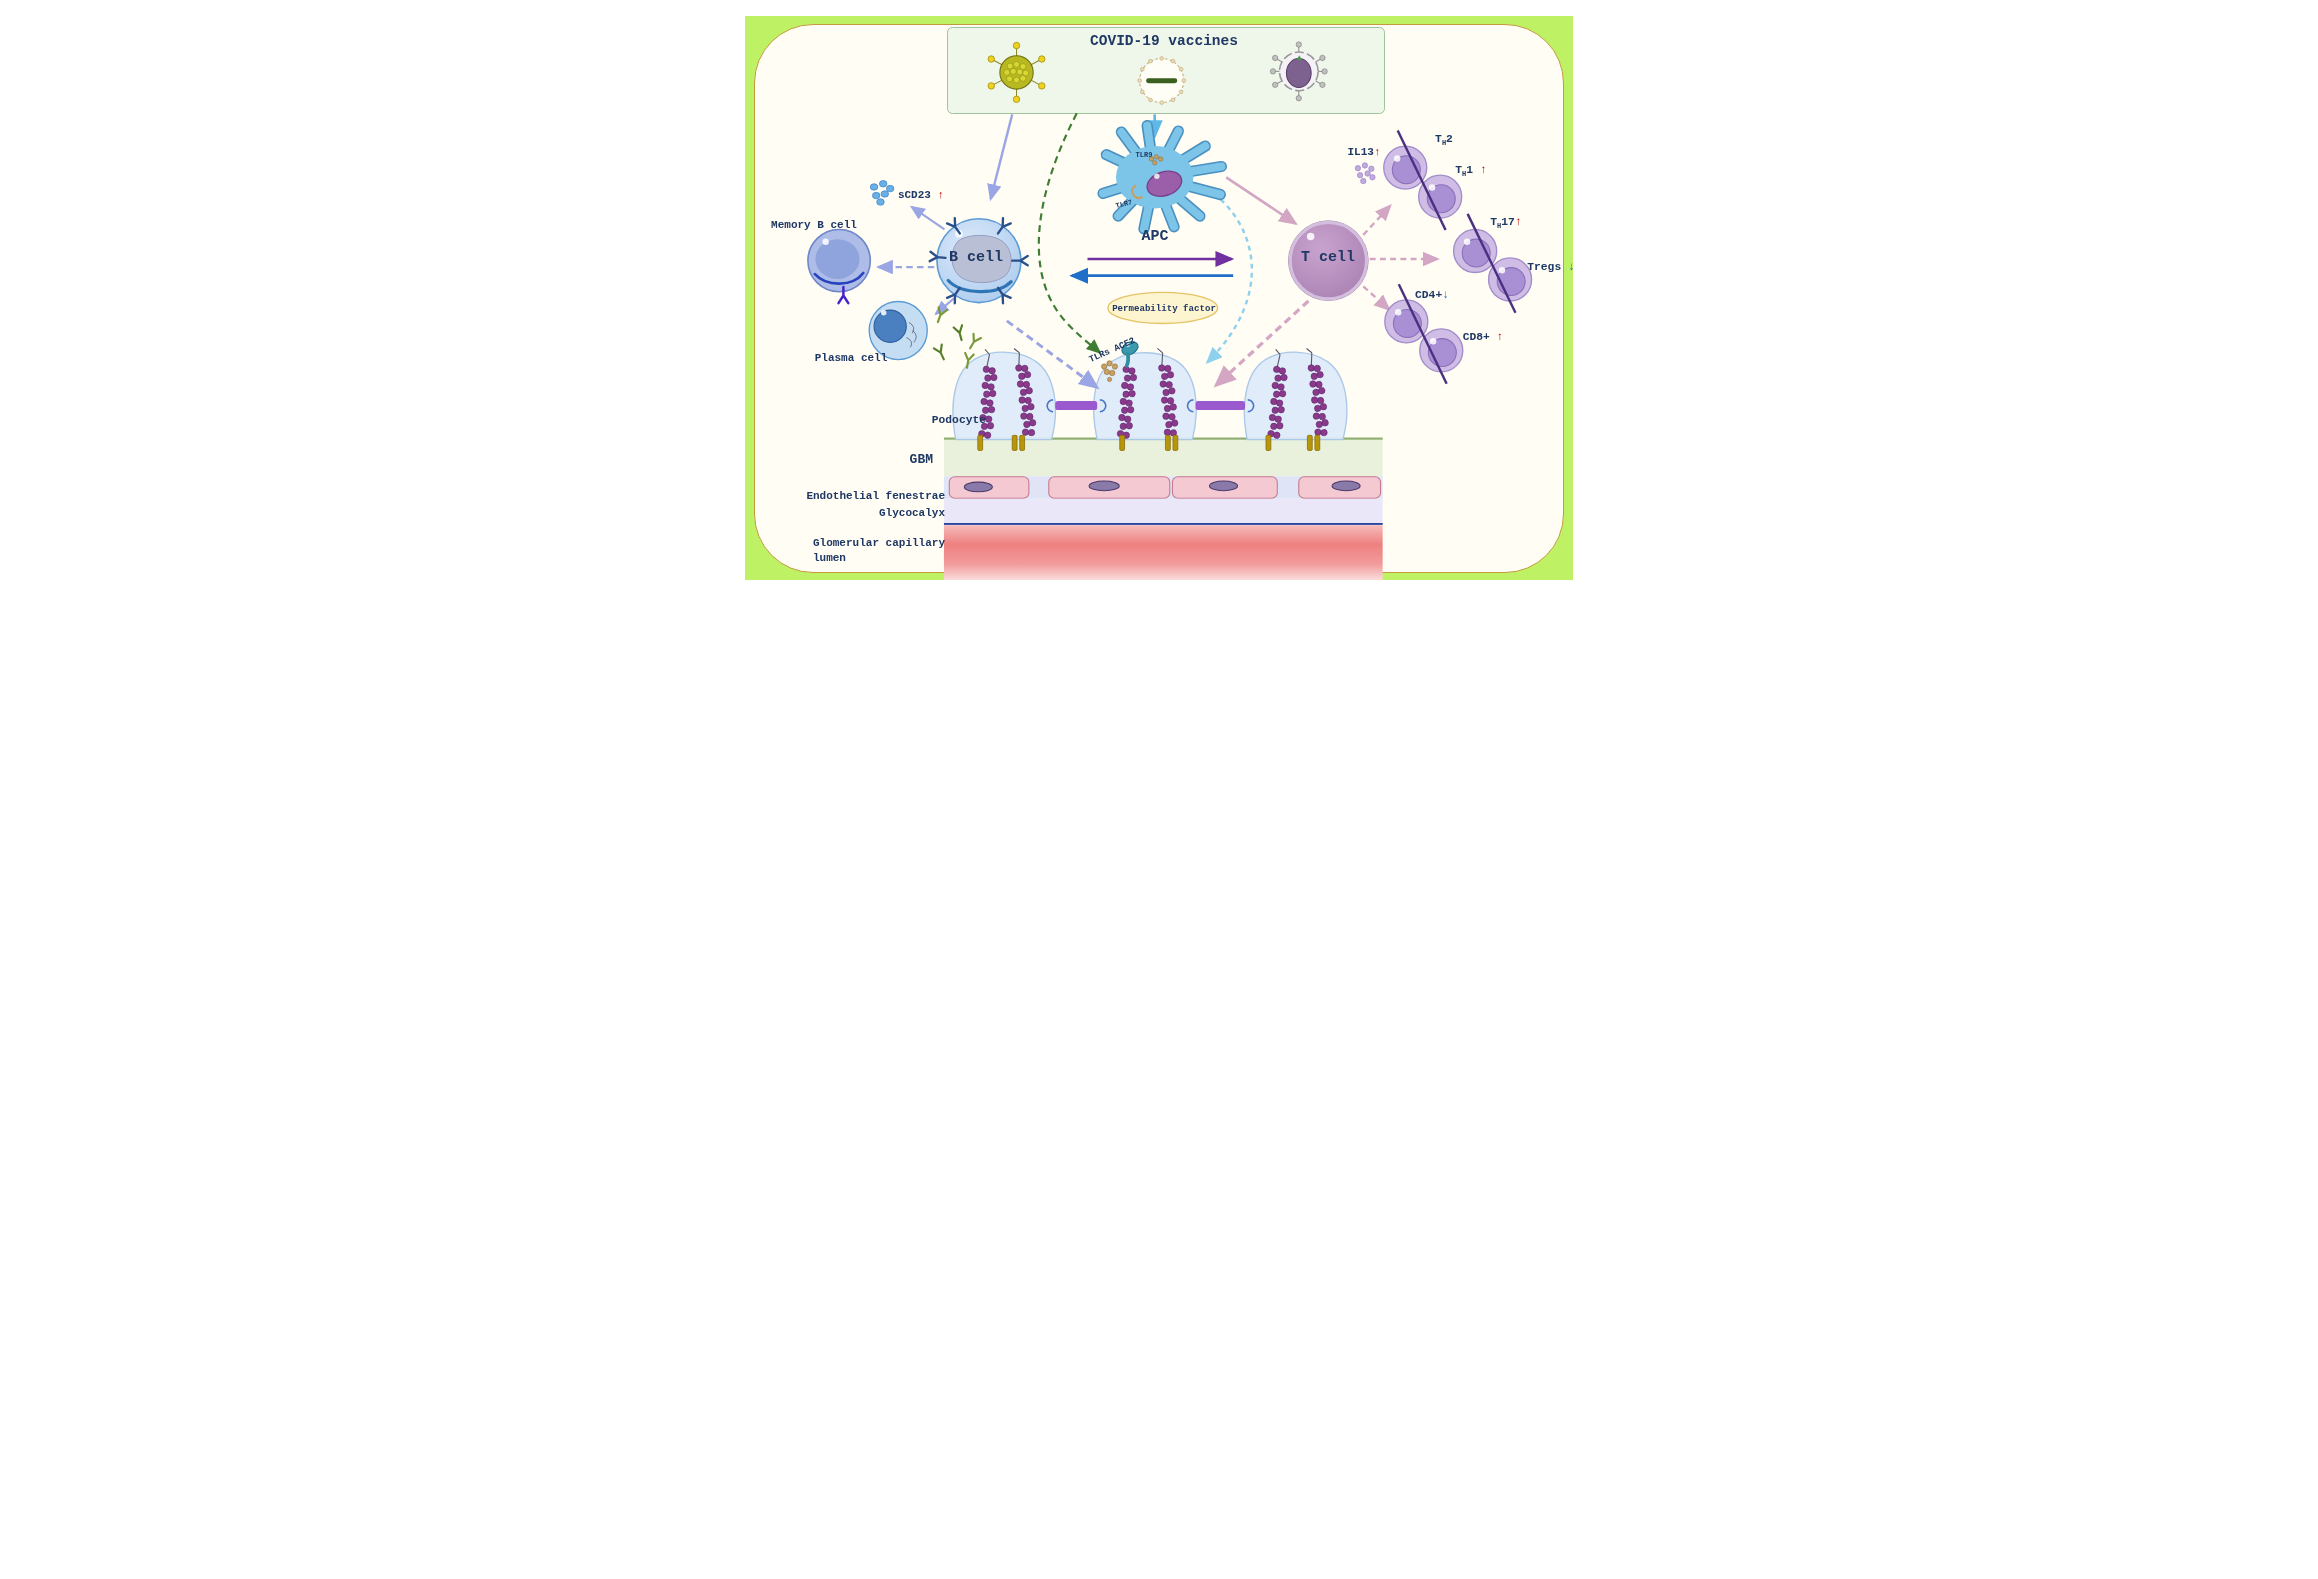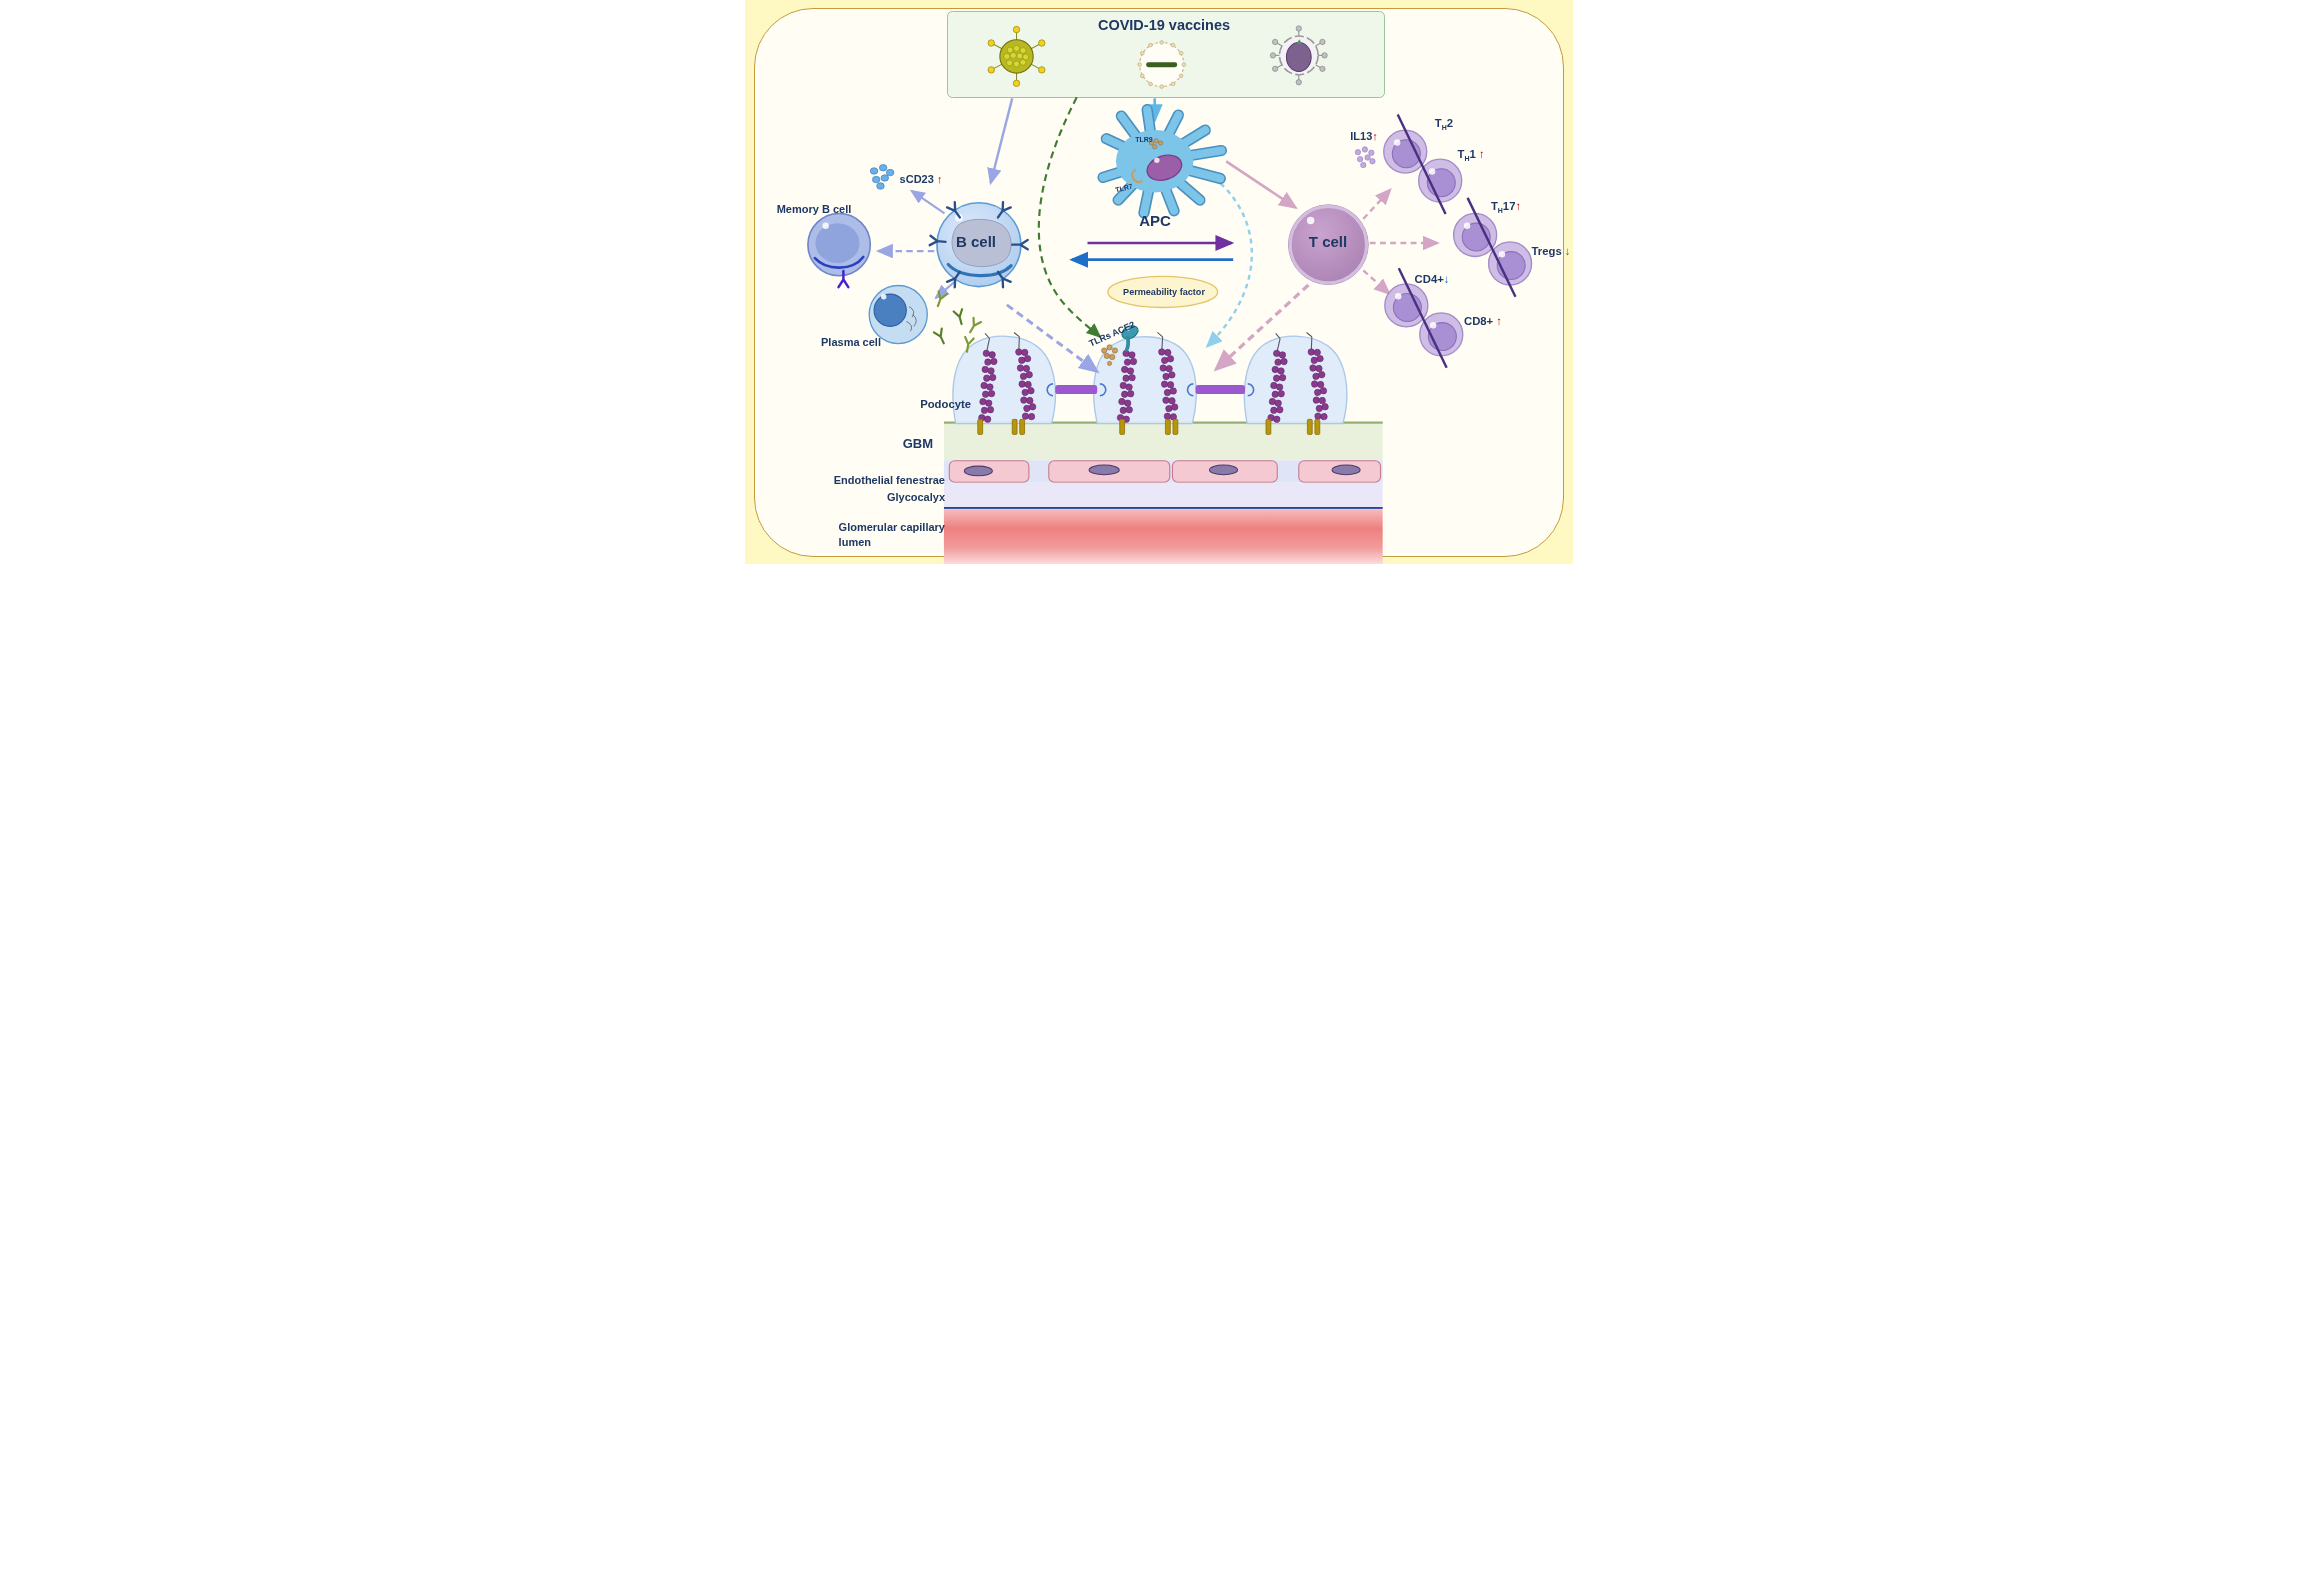--- a/index.html
+++ b/index.html
@@ -1,17 +1,17 @@
 <!DOCTYPE html>
 <html style="font-size:8.6px"><head>
 <meta charset="utf-8">
 <style>
   html,body{margin:0;padding:0;background:#ffffff;}
-  .stage{position:relative;width:828px;height:564px;margin:0 auto;background:#fef9c3;
-         font-family:Liberation Sans, sans-serif;overflow:hidden;}
+  .stage{position:relative;width:828px;height:564px;margin:16px auto;background:#bef264;
+         font-family:Liberation Mono, monospace;overflow:hidden;}
   .frame{position:absolute;left:8.6px;top:7.5px;right:8.6px;bottom:7.5px;
          border:1.6px solid #c49a3c;border-radius:59px;background:#fffdf4;}
   .vaccine-box{position:absolute;left:202px;top:10.8px;width:436px;height:85px;
          background:#eff7eb;border:1.6px solid #9dc49a;border-radius:5.4px;}
   svg.scene{position:absolute;left:0;top:0;pointer-events:none;}
   .lbl{position:absolute;font-weight:bold;color:#1f3864;white-space:nowrap;z-index:5;}
   .center{transform:translate(-50%,-50%);}
   .right{transform:translate(-100%,-50%);}
   .rot{transform:translate(-50%,-50%) rotate(-24deg);}
   .rot2{transform:translate(-50%,-50%) rotate(-14deg);}
@@ -442,21 +442,21 @@
     <span>T</span><sub>H</sub><span>1</span> <span class="up">↑</span></div>
   <div class="lbl thl center" style="left:761px;top:207px;">
     <span>T</span><sub>H</sub><span>17</span><span class="up">↑</span></div>
   <div class="lbl thl center" style="left:806px;top:251px;">
     <span>Tregs</span> <span class="down">↓</span></div>
   <div class="lbl thl center" style="left:687px;top:279px;">
     <span>CD4+</span><span class="down">↓</span></div>
   <div class="lbl thl center" style="left:738px;top:321px;">
     <span>CD8+</span> <span class="up">↑</span></div>
 
-  <div class="lbl md right" style="left:226px;top:404px;font-size:11.3px;">
+  <div class="lbl md right" style="left:241px;top:404px;font-size:11.3px;">
     <span>Podocyte</span></div>
   <div class="lbl md right" style="left:188px;top:443px;font-size:13px;">
     <span>GBM</span></div>
   <div class="lbl md right" style="left:200px;top:480px;">
     <span>Endothelial fenestrae</span></div>
   <div class="lbl md right" style="left:200px;top:497px;">
     <span>Glycocalyx</span></div>
   <div class="lbl md right lumenlbl" style="left:200px;top:535px;">
     <span>Glomerular capillary</span><br><span>lumen</span></div>
 </div>

